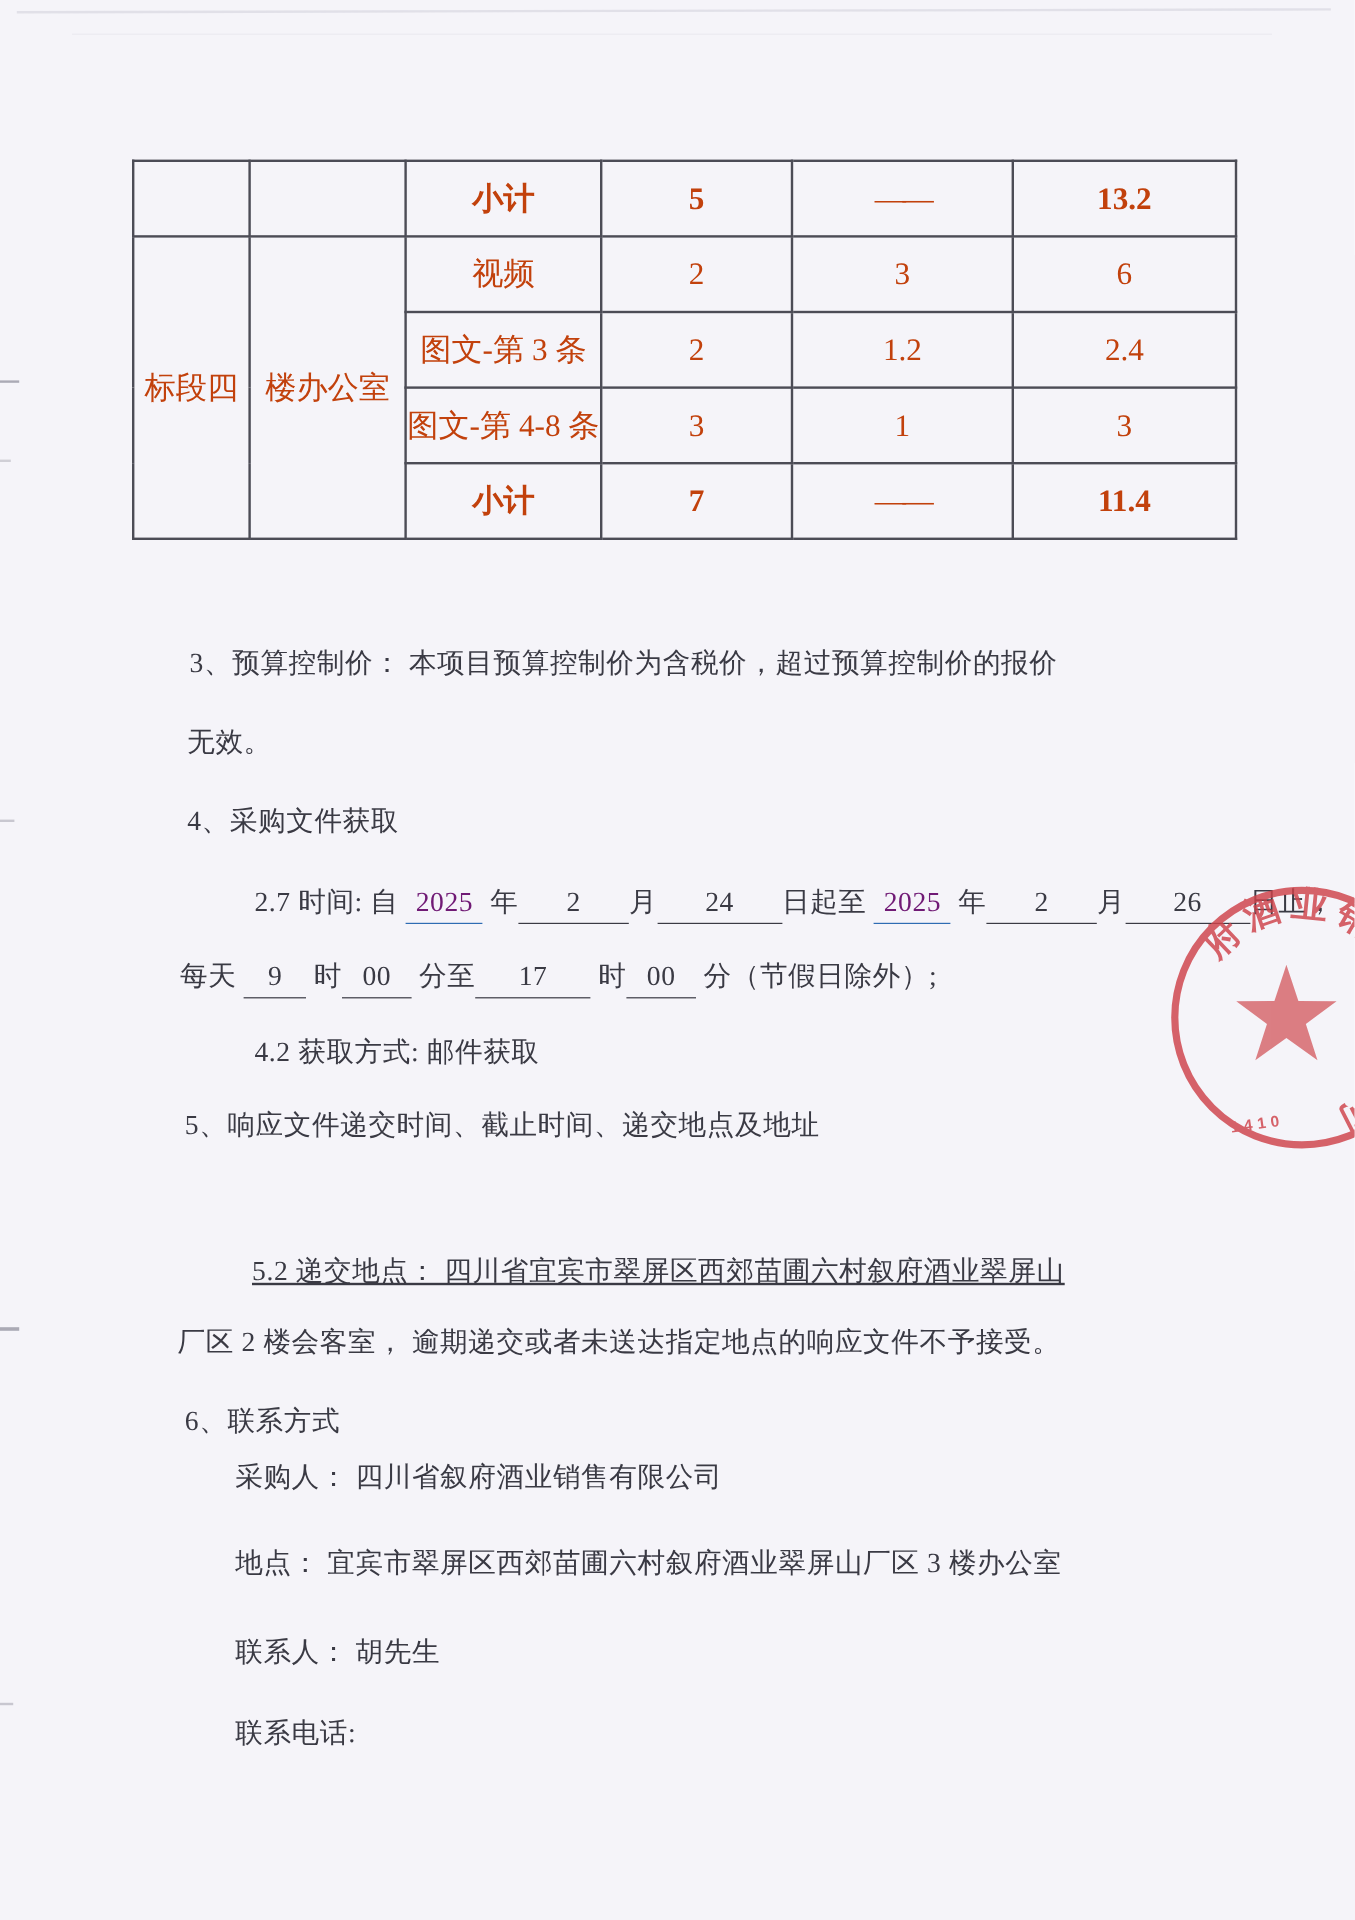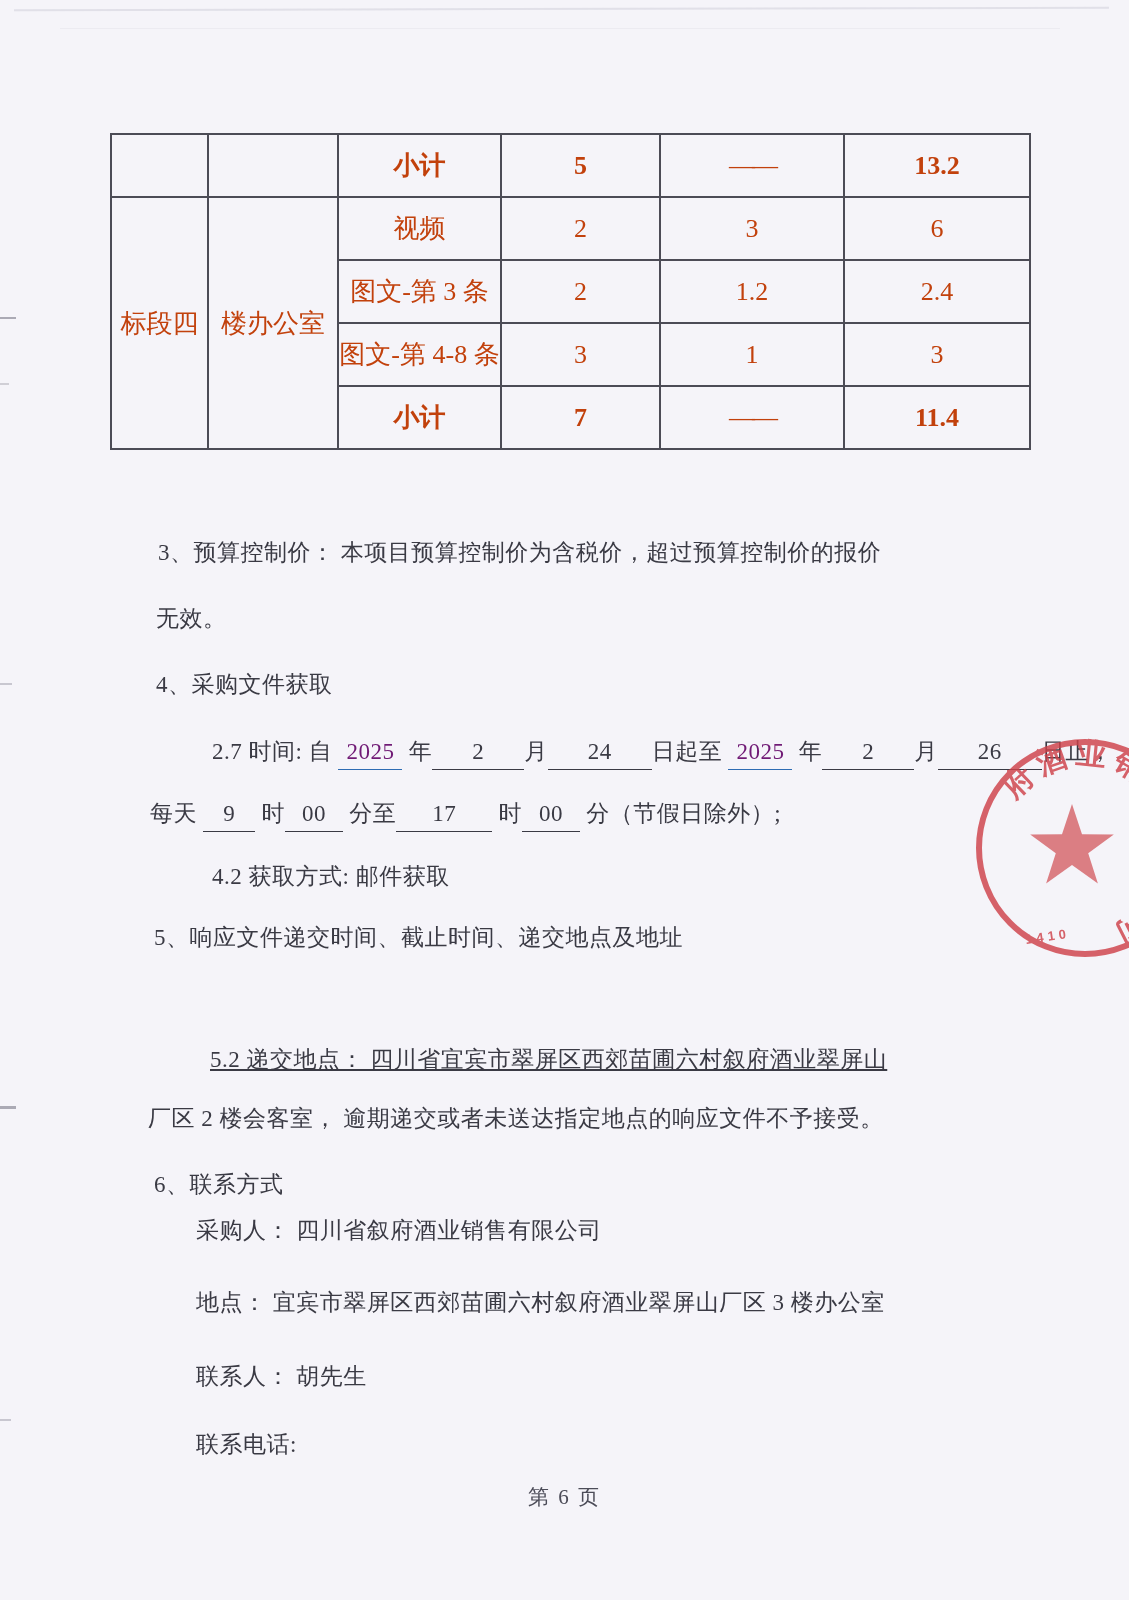--- a/index.html
+++ b/index.html
@@ -141,15 +141,14 @@
       <circle cx="125" cy="142" r="106" stroke="#cf424a" stroke-width="6"></circle>
       <polygon fill="#d04a50" fill-opacity="0.85" points="112,98 122,128.2 153.8,128.4 128.2,147.3 137.9,177.6 112,159 86.1,177.6 95.8,147.3 70.2,128.4 102,128.2"></polygon>
       <path id="seal-arc" d="M 41 142 a 84 84 0 1 1 0 0.1" fill="none"></path>
       <text font-size="30" font-weight="bold" fill="#cf424a" letter-spacing="6" font-family="Liberation Serif, DejaVu Serif, serif">
         <textPath href="#seal-arc" startOffset="50">府酒业销售有限公司</textPath>
       </text>
       <text x="66" y="238" font-size="13" font-weight="bold" fill="#cf424a" letter-spacing="4" transform="rotate(-8 66 238)" font-family="Liberation Sans, DejaVu Sans, sans-serif">1410</text>
     </g>
   </svg>
 
-  <div class="footer">第 6 页</div>
 
 </div>
 
 </body></html>

